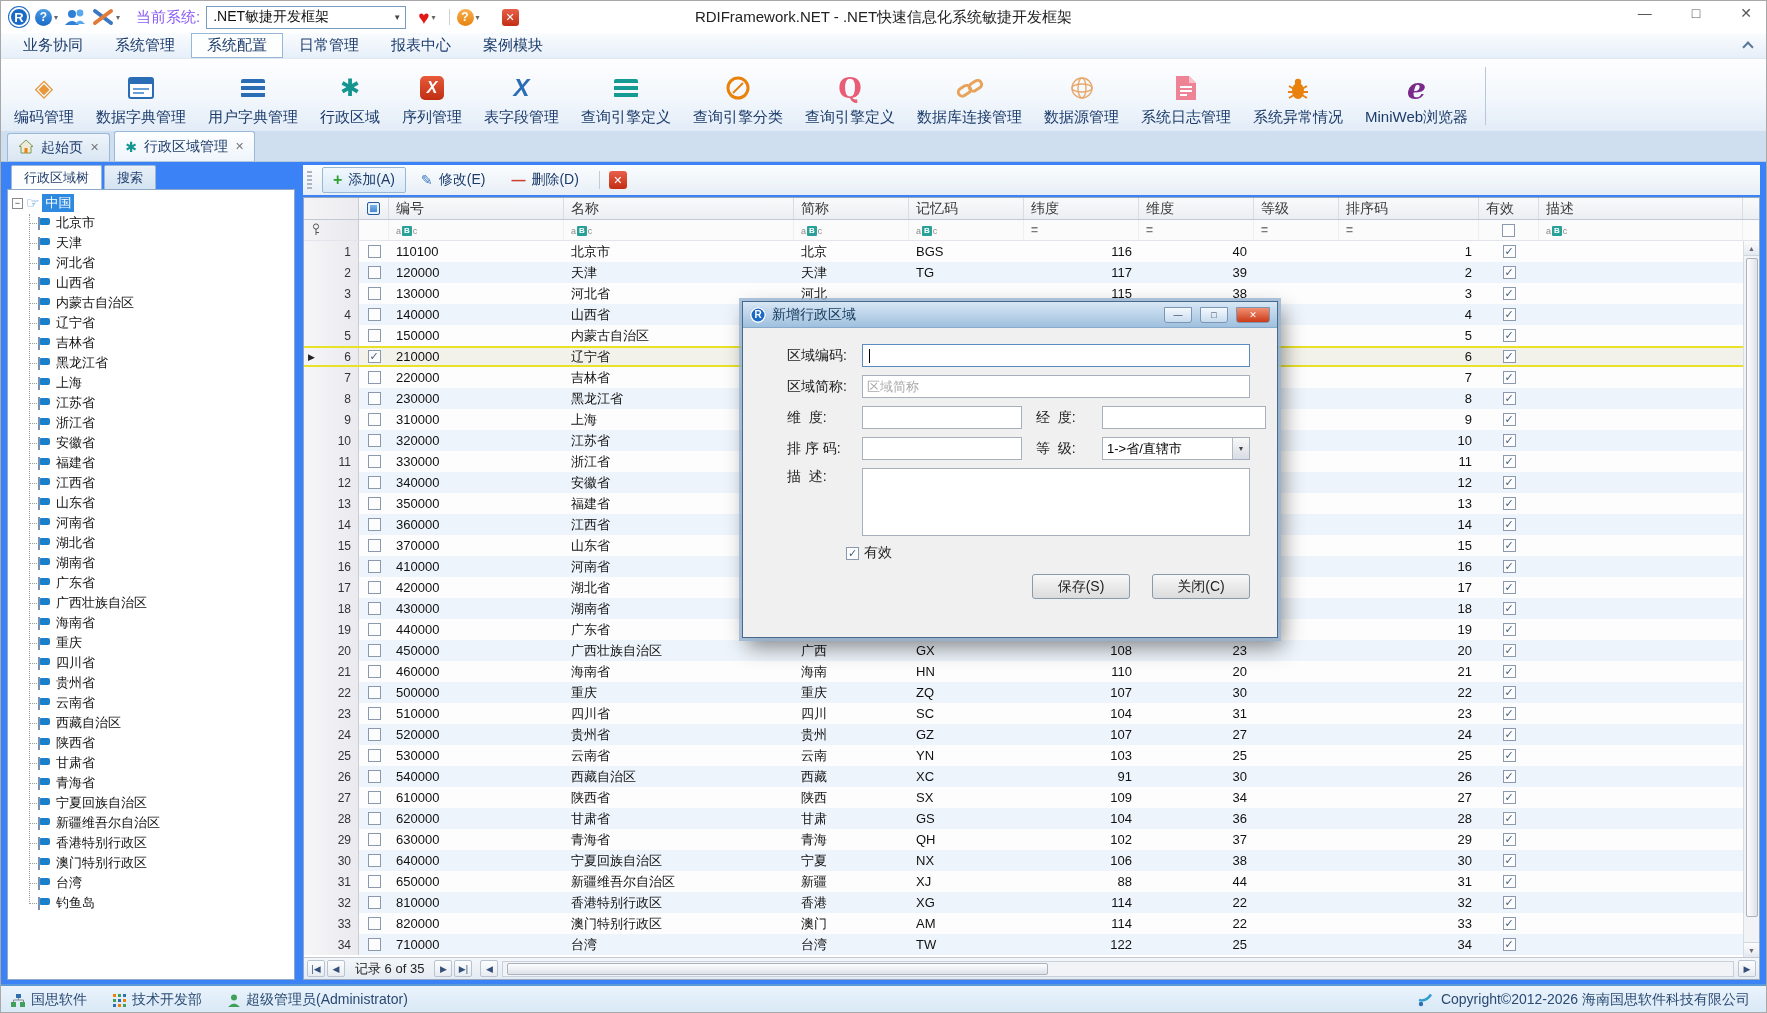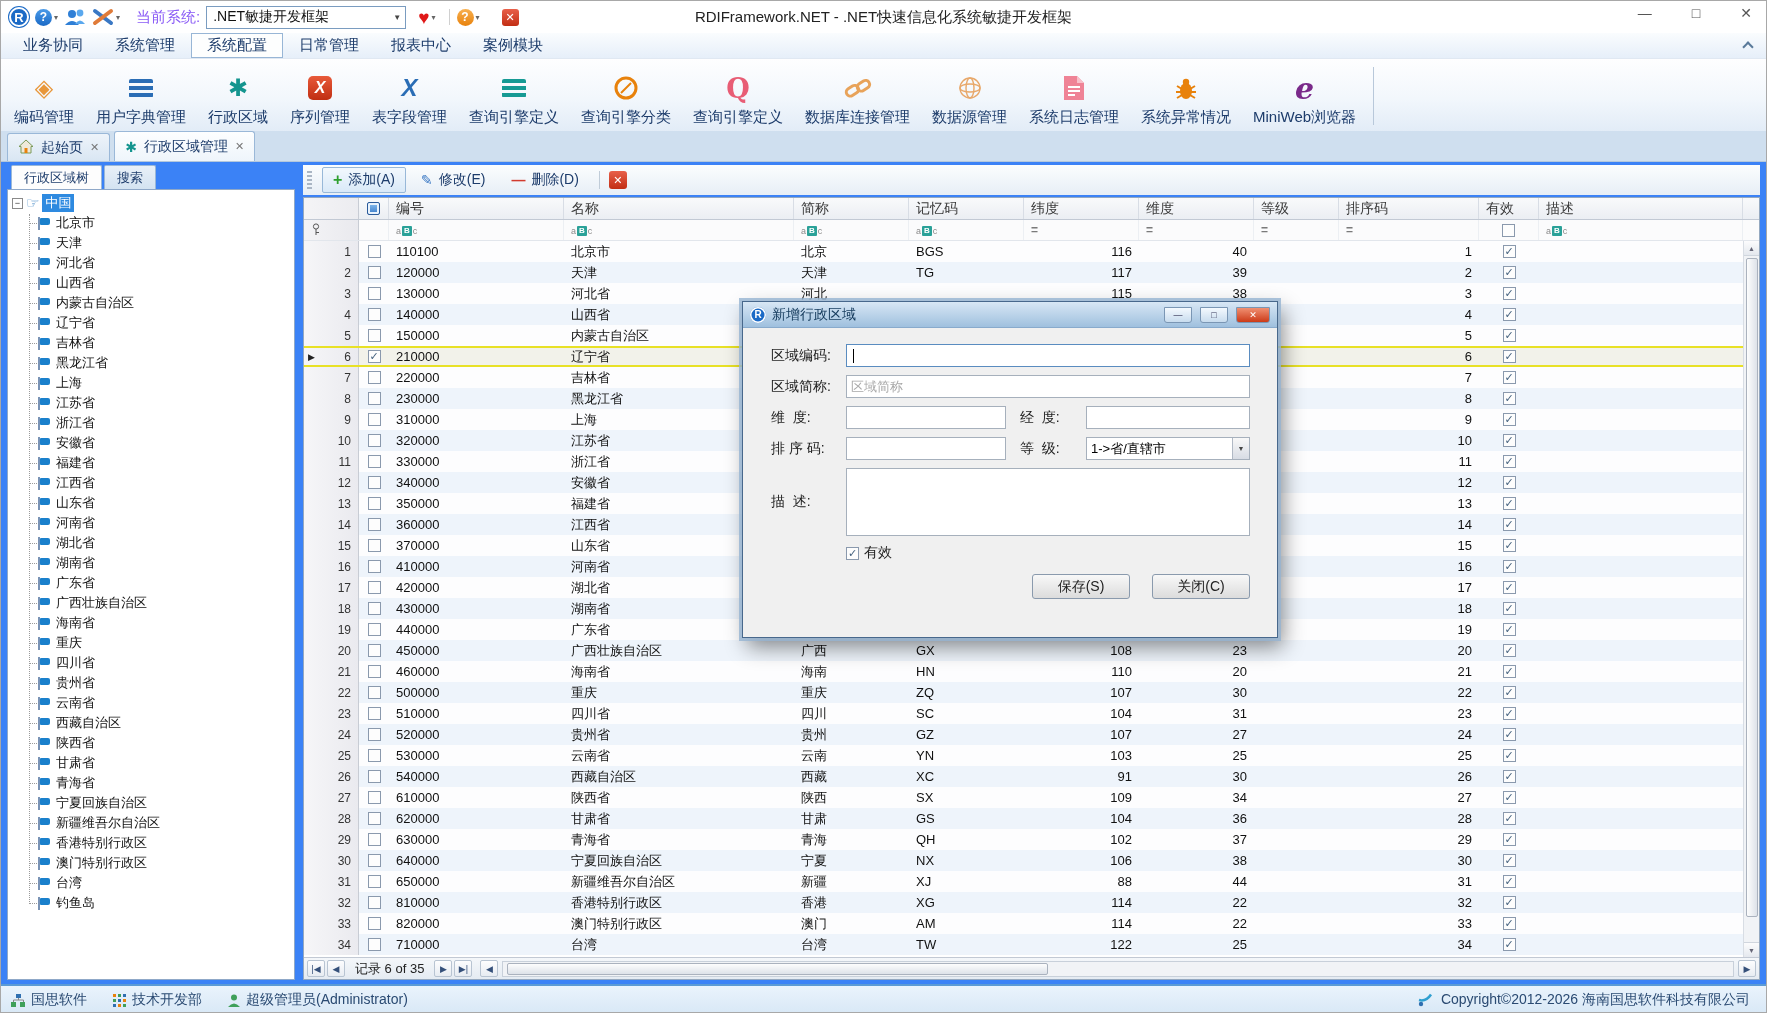--- a/index.html
+++ b/index.html
@@ -113,21 +113,21 @@
   .sright{ margin-left:auto; display:flex; align-items:center; gap:7px; margin-right:6px;}
   
   .dialog{ position:absolute; left:741px; top:300px; width:536px; height:337px; background:#f0f0f0; border:1px solid #48688c; box-shadow:0 0 0 3px rgba(150,180,210,.8), 5px 9px 20px rgba(0,0,0,.45); z-index:100; }
   .dlg-title{ height:26px; background:linear-gradient(#d8e7f5,#9fc0de); border-bottom:1px solid #88aacc; display:flex; align-items:center; padding:0 7px; gap:6px;}
   .dlg-title .txt{ font-size:14px; color:#143a5c; flex:1;}
   .dlg-rlogo{ width:16px;height:16px;border-radius:50%;background:#1b6ac6;color:#fff;font-weight:bold;font-size:10px;display:inline-flex;align-items:center;justify-content:center;box-shadow:inset 0 0 0 1.5px #fff;}
   .dlg-btn{ width:28px; height:16px; border:1px solid #7a96b4; border-radius:0 0 3px 3px; display:inline-flex; align-items:center; justify-content:center; font-size:9px; color:#335; background:linear-gradient(#f4f9fe,#c8dcee); margin-left:2px;}
   .dlg-btn.close{ background:linear-gradient(#f09072,#cc3a18); color:#fff; width:34px;}
   .dlg-body{ padding:16px 27px 0 28px; }
   .drow{ display:flex; align-items:center; margin-bottom:8px;}
-  .dlabel{ width:75px; font-size:14px; color:#222; flex:none; white-space:pre;}
+  .dlabel{ width:75px; font-size:14px; color:#222; flex:none; white-space:pre;margin-left:16px;}
   .dlabel.mid{ width:66px; padding-left:0; margin-left:14px;}
   .din{ height:23px; border:1px solid #a6b0bc; background:#fff; font-size:13px; padding:0 4px; font-family:inherit; color:#111;}
   .din.full{ flex:1;}
   .din.short{ width:160px;}
   .din.short2{ width:164px;}
   .din.focused{ border-color:#5a8cc0;}
   .din::placeholder{ color:#a8a8a8;}
   .combo{ width:164px; height:23px; border:1px solid #a6b0bc; background:#fff; display:flex; align-items:center;}
   .combo .val{ flex:1; font-size:13px; padding:0 4px; white-space:nowrap; overflow:hidden;}
   .combo .dbtn{ width:17px; align-self:stretch; border-left:1px solid #b0b8c4; background:linear-gradient(#f8f8f8,#d8dce4); display:flex; align-items:center; justify-content:center; font-size:7px; color:#444;}
@@ -206,20 +206,31 @@
 
   <div class="ribbon" id="ribbon">
       <div class="ribbon-item">
         <span class="ric">
           <span class="g24" style="color:#e8973a">◈</span>
         </span>
         <span class="rlb">编码管理</span>
       </div>
       <div class="ribbon-item">
         <span class="ric">
+          <svg width="26" height="24">
+            <rect x="1" y="2" width="24" height="20" rx="2" fill="#fff" stroke="#2a6db5" stroke-width="2"></rect>
+            <rect x="2" y="3" width="22" height="5" fill="#2a6db5"></rect>
+            <line x1="5" y1="13" x2="21" y2="13" stroke="#6aa0d8" stroke-width="2"></line>
+            <line x1="5" y1="17" x2="16" y2="17" stroke="#6aa0d8" stroke-width="2"></line>
+          </svg>
+        </span>
+        <span class="rlb">数据字典管理</span>
+      </div>
+      <div class="ribbon-item">
+        <span class="ric">
           <span class="bars"></span>
         </span>
         <span class="rlb">用户字典管理</span>
       </div>
       <div class="ribbon-item">
         <span class="ric">
           <span class="g24" style="color:#14958f;font-weight:bold">✱</span>
         </span>
         <span class="rlb">行政区域</span>
       </div>
@@ -1759,21 +1770,21 @@
       </div>
       <div class="drow">
         <span class="dlabel">排 序 码:</span>
         <input class="din short" style="">
         <span class="dlabel mid">等  级:</span>
         <div class="combo">
           <span class="val">1-&gt;省/直辖市</span>
           <span class="dbtn">▼</span>
         </div>
       </div>
-      <div class="drow" style="align-items:center">
+      <div class="drow" style="align-items:flex-start">
         <span class="dlabel">描  述:</span>
         <textarea class="dtextarea" style=""></textarea>
       </div>
       <div class="dcheckrow">
         <span class="cb">✓</span>
         <span>有效</span>
       </div>
       <div class="dbuttons">
         <div class="wbtn">保存(S)</div>
         <div class="wbtn">关闭(C)</div>

